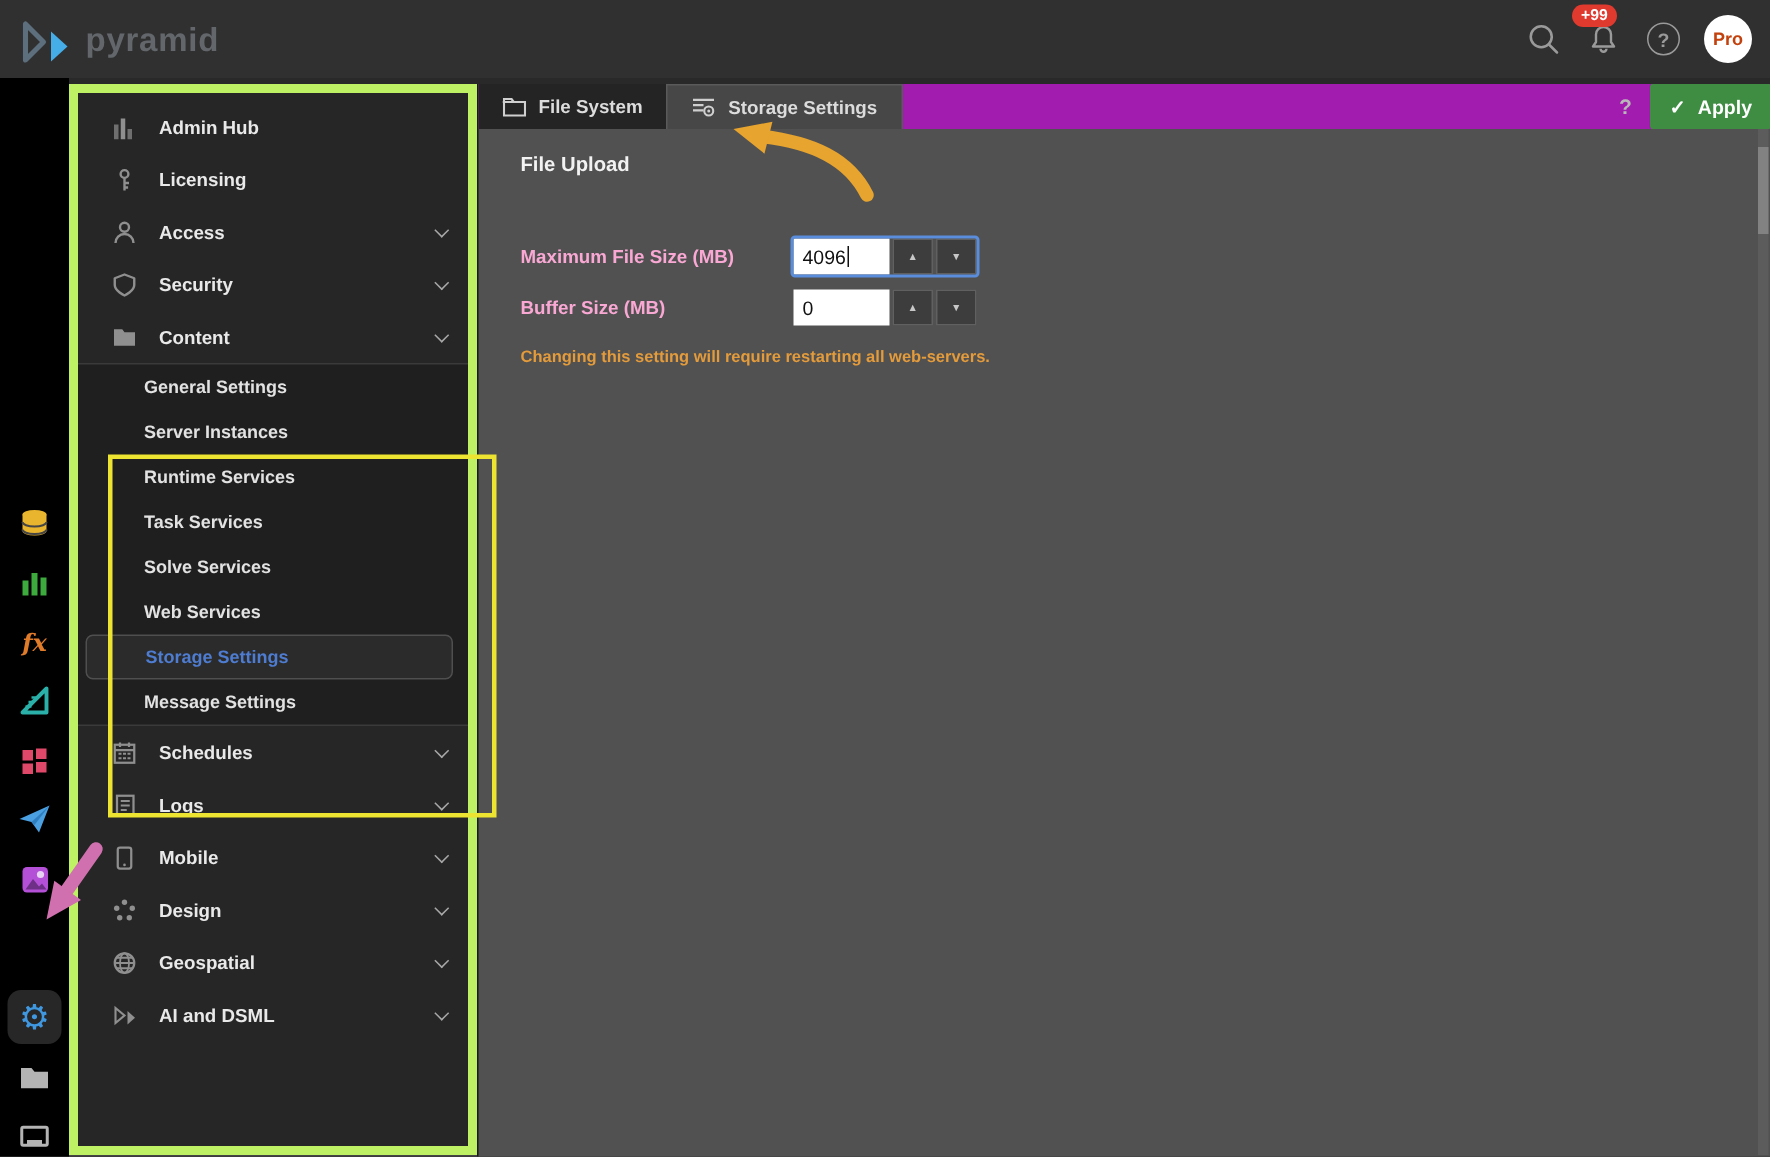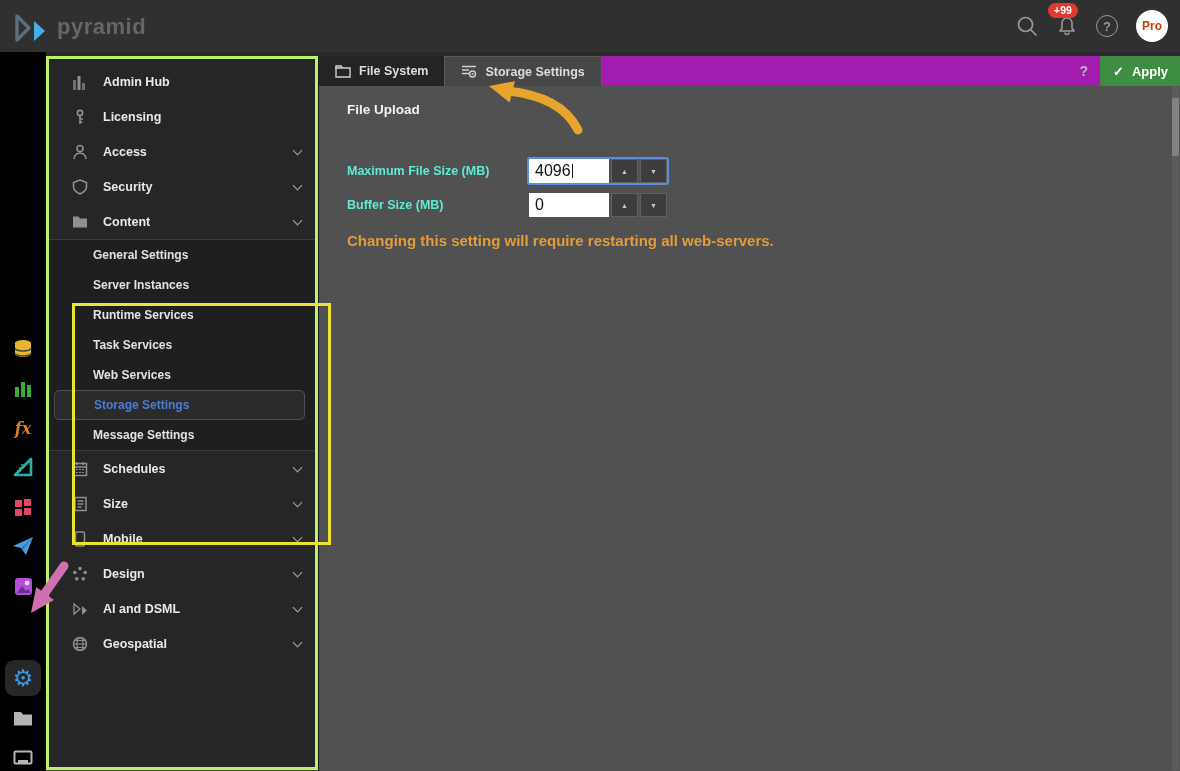--- a/index.html
+++ b/index.html
@@ -6,39 +6,39 @@
   html,body { width:1180px; height:771px; background:#2e2e2e; overflow:hidden; }
   body { font-family:"Liberation Sans", sans-serif; }
   #app { position:absolute; width:1180px; height:771px; background:#454545; }
 
   
   .topbar { position:absolute; left:0; top:0; width:1180px; height:52px; background:#303030; }
   .topbar-seam { position:absolute; left:0; top:52px; width:1180px; height:4px; background:#292929; }
   .logo { position:absolute; left:14px; top:9px; display:flex; align-items:center; gap:9px; }
   .logo-text { color:#63676b; font-size:22px; font-weight:700; letter-spacing:.5px; }
   .topbar-right { position:absolute; right:12px; top:0; height:52px; display:flex; align-items:center; gap:14px; }
-  .tb-icon { width:26px; height:26px; display:flex; align-items:center; justify-content:flex-start; position:relative; cursor:pointer; }
+  .tb-icon { width:26px; height:26px; display:flex; align-items:center; justify-content:center; position:relative; cursor:pointer; }
   .bell-badge { position:absolute; top:-10px; left:-8px; background:#e03a2f; color:#fff; font-size:10.5px; font-weight:700;
     padding:1px 6px; border-radius:9px; line-height:13px; }
   .help-circle { width:22px; height:22px; border:1.6px solid #9a9a9a; border-radius:50%; color:#9a9a9a;
     font-size:13px; font-weight:700; display:flex; align-items:center; justify-content:center; }
   .avatar { width:32px; height:32px; background:#fff; border-radius:50%; color:#c2410c; font-size:12px; font-weight:700;
     display:flex; align-items:center; justify-content:center; cursor:pointer; }
 
   
   .rail { position:absolute; left:0; top:52px; width:46px; height:719px; background:#000000; }
   .rail-item { position:absolute; left:11px; width:24px; height:24px; display:flex; align-items:center; justify-content:center; cursor:pointer; }
   .rail-gear-bg { position:absolute; left:5px; width:36px; height:36px; background:#272727; border-radius:9px;
     display:flex; align-items:center; justify-content:center; cursor:pointer; }
   .fx-glyph { font-family:"DejaVu Serif", serif; font-style:italic; font-weight:700; font-size:16px; color:#e07b2a; }
   .gear-glyph { color:#3f97e0; font-size:23px; line-height:23px; }
 
   
   .sidebar { position:absolute; left:46px; top:56px; width:272px; height:714px; background:#262626;
-    border:3px solid #bef264; padding-top:5px; }
+    border:6px solid #bef264; padding-top:5px; }
   .side-item { height:35px; display:flex; align-items:center; padding:0 14px 0 22px; cursor:pointer; }
   .side-icon { width:18px; height:18px; margin-right:14px; display:flex; align-items:center; justify-content:center; }
   .side-label { color:#e9e9e9; font-size:12.5px; font-weight:600; flex:1; }
   .chev { border:solid #a8a8a8; border-width:0 1.5px 1.5px 0; padding:3px; display:inline-block; }
   .chev.down { transform:rotate(45deg); margin-top:-3px; }
   .chev.up { transform:rotate(-135deg); margin-top:4px; }
   .submenu { background:#1f1f1f; border-top:1px solid #3a3a3a; border-bottom:1px solid #3a3a3a; }
   .sub-item { height:30px; display:flex; align-items:center; padding-left:44px; cursor:pointer; }
   .sub-label { color:#e2e2e2; font-size:12px; font-weight:600; }
   .sub-item.selected { background:#2b2b2b; border:1px solid #4f4f4f; border-radius:5px; margin:0 10px 0 5px; padding-left:39px; }
@@ -52,28 +52,28 @@
   .tab.active { background:#474747; border:1px solid #5a5a5a; border-bottom:none; }
   .strip-right { position:absolute; right:0; top:0; height:30px; display:flex; align-items:center; gap:12px; }
   .strip-help { color:#b9b9b9; font-size:14px; font-weight:700; cursor:pointer; }
   .apply-btn { height:30px; min-width:76px; background:#3f8c43; color:#fff; border:none; font-family:inherit;
     font-size:13px; font-weight:600; display:flex; align-items:center; gap:8px; padding:0 13px; cursor:pointer; border-radius:2px; }
   .apply-check { font-size:13px; }
 
   .content { position:absolute; left:0; top:30px; width:862px; height:685px; }
   .section-title { position:absolute; left:28px; top:16px; color:#f2f2f2; font-size:13.5px; font-weight:700; }
   .field-row { position:absolute; left:28px; display:flex; align-items:center; }
-  .field-label { width:182px; color:#5eead4; font-size:12.5px; font-weight:600; }
+  .field-label { width:182px; color:#f9a8d4; font-size:12.5px; font-weight:600; }
   .spin-group { display:flex; align-items:stretch; height:24px; }
   .spin-group.focused { outline:2px solid #5a8edc; outline-offset:0; border-radius:1px; }
-  .fake-input { width:80px; background:#fff; color:#111; font-size:16px; padding:0 6px; display:flex; align-items:center; }
+  .fake-input { width:64px; background:#fff; color:#111; font-size:13px; padding:0 6px; display:flex; align-items:center; }
   .caret { display:inline-block; width:1px; height:14px; background:#111; margin-left:1px; }
   .spin-btn { width:27px; margin-left:2px; background:#3d3d3d; border:1px solid #606060; color:#c8c8c8;
     font-size:7px; display:flex; align-items:center; justify-content:center; cursor:pointer; }
-  .warning { position:absolute; left:28px; top:146px; color:#e39b3b; font-size:15px; font-weight:600;text-align:center; }
+  .warning { position:absolute; left:28px; top:146px; color:#e39b3b; font-size:11px; font-weight:600;text-align:center; }
 
   .scrollbar-track { position:absolute; right:1px; top:30px; width:7px; height:684px; background:#5c5c5c; }
   .scrollbar-thumb { position:absolute; right:0; top:12px; width:7px; height:58px; background:#828282; }
 
   
   .annot { position:absolute; pointer-events:none; }
   .yellow-box { left:72px; top:303px; width:259px; height:242px; border:3px solid #ede431; }
   svg.overlay { position:absolute; left:0; top:0; width:1180px; height:771px; pointer-events:none; }
 </style>
 </head>
@@ -238,20 +238,23 @@
       <div class="sub-item">
         <span class="sub-label">Server Instances</span>
       </div>
       <div class="sub-item">
         <span class="sub-label">Runtime Services</span>
       </div>
       <div class="sub-item">
         <span class="sub-label">Task Services</span>
       </div>
       <div class="sub-item">
+        <span class="sub-label">Solve Services</span>
+      </div>
+      <div class="sub-item">
         <span class="sub-label">Web Services</span>
       </div>
       <div class="sub-item selected">
         <span class="sub-label">Storage Settings</span>
       </div>
       <div class="sub-item">
         <span class="sub-label">Message Settings</span>
       </div>
     </div>
 
@@ -267,21 +270,21 @@
       <span class="chev down"></span>
     </div>
 
     <div class="side-item">
       <span class="side-icon">
         <svg width="15" height="16" viewBox="0 0 15 16">
             <rect x="2" y="1.5" width="11" height="13" fill="none" stroke="#8f8f8f" stroke-width="1.5"></rect>
             <path d="M4.5,5 h6 M4.5,8 h6 M4.5,11 h4" stroke="#8f8f8f" stroke-width="1.4"></path>
           </svg>
       </span>
-      <span class="side-label">Size</span>
+      <span class="side-label">Logs</span>
       <span class="chev down"></span>
     </div>
 
     <div class="side-item">
       <span class="side-icon">
         <svg width="12" height="16" viewBox="0 0 12 16">
             <rect x="1.5" y="1" width="9" height="14" rx="1.5" fill="none" stroke="#8f8f8f" stroke-width="1.5"></rect>
             <circle cx="6" cy="12.6" r=".9" fill="#8f8f8f"></circle>
           </svg>
       </span>
@@ -301,37 +304,37 @@
             </g>
           </svg>
       </span>
       <span class="side-label">Design</span>
       <span class="chev down"></span>
     </div>
 
     <div class="side-item">
       <span class="side-icon">
         <svg width="16" height="16" viewBox="0 0 16 16">
-            <polygon points="2,3 2,13 8,8" fill="none" stroke="#8f8f8f" stroke-width="1.4"></polygon>
-            <polygon points="10,5 10,14 15,9.5" fill="#8f8f8f"></polygon>
-          </svg>
-      </span>
-      <span class="side-label">AI and DSML</span>
-      <span class="chev down"></span>
-    </div>
-
-    <div class="side-item">
-      <span class="side-icon">
-        <svg width="16" height="16" viewBox="0 0 16 16">
             <circle cx="8" cy="8" r="6.5" fill="none" stroke="#8f8f8f" stroke-width="1.5"></circle>
             <ellipse cx="8" cy="8" rx="3" ry="6.5" fill="none" stroke="#8f8f8f" stroke-width="1.2"></ellipse>
             <path d="M1.5,8 h13 M2.5,4.5 h11 M2.5,11.5 h11" stroke="#8f8f8f" stroke-width="1.2"></path>
           </svg>
       </span>
       <span class="side-label">Geospatial</span>
+      <span class="chev down"></span>
+    </div>
+
+    <div class="side-item">
+      <span class="side-icon">
+        <svg width="16" height="16" viewBox="0 0 16 16">
+            <polygon points="2,3 2,13 8,8" fill="none" stroke="#8f8f8f" stroke-width="1.4"></polygon>
+            <polygon points="10,5 10,14 15,9.5" fill="#8f8f8f"></polygon>
+          </svg>
+      </span>
+      <span class="side-label">AI and DSML</span>
       <span class="chev down"></span>
     </div>
   </div>
 
   <div class="main">
     <div class="tabstrip">
       <div class="tab inactive">
         <svg width="16" height="14" viewBox="0 0 16 14">
           <path d="M1,2 h5 l1.5,2 h7.5 v9 h-14 Z M6,2 l1.5,2 h-7.5" fill="none" stroke="#cfcfcf" stroke-width="1.4"></path>
         </svg>

